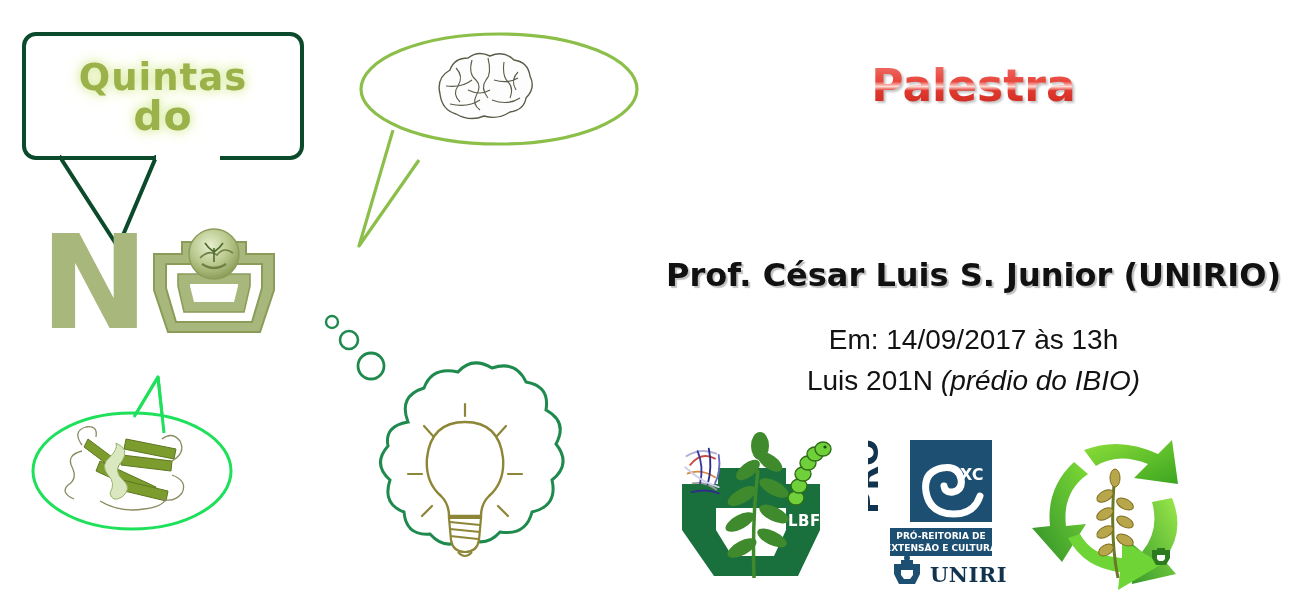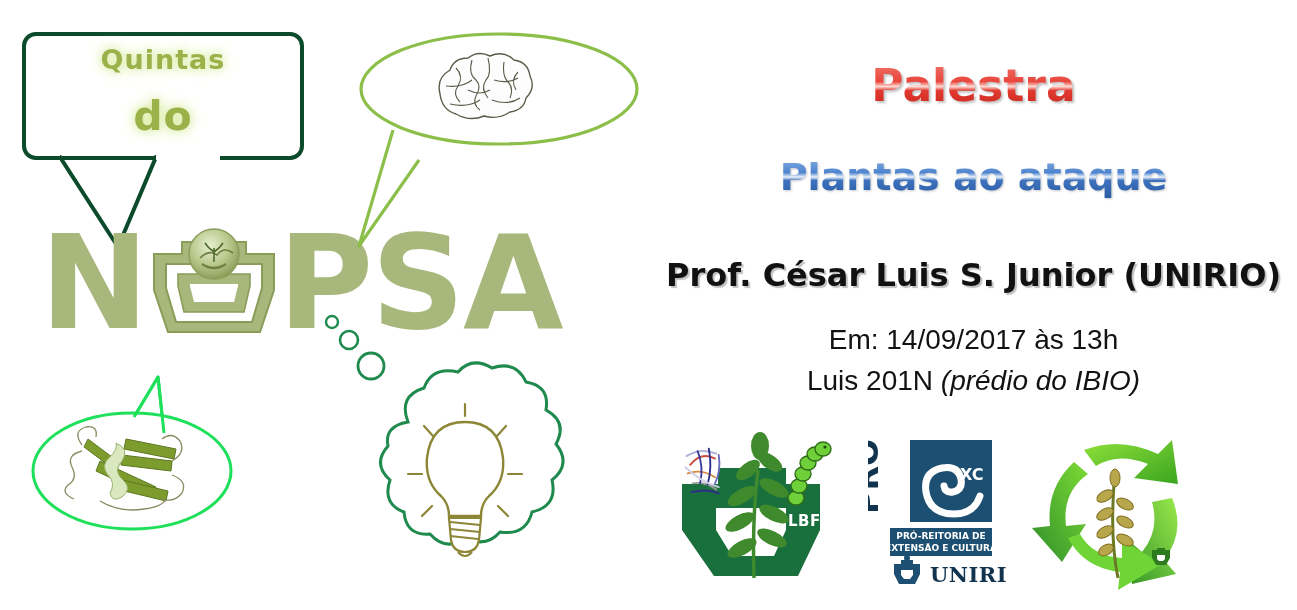--- a/index.html
+++ b/index.html
@@ -42,21 +42,21 @@
     font-family: "DejaVu Sans", sans-serif;
     font-weight: bold;
     color: #9bb24a;
     letter-spacing: 1px;
     text-shadow:
       0 0 10px #d7e89a,
       0 0 18px #e6f3b8,
       1px 1px 0 #ffffff,
       -1px -1px 0 #ffffff;
   }
-  .quintas-line1 { top: 8px; font-size: 27px; }
+  .quintas-line1 { top: 20px; font-size: 37px; }
   .quintas-line2 { top: 56px; font-size: 41px; }
 
   
   .quintas-tail {
     position: absolute;
     left: 60px; top: 155px;
     width: 160px; height: 100px;
   }
 
   
@@ -203,21 +203,20 @@
       <div class="quintas-text quintas-line1">Quintas</div>
       <div class="quintas-text quintas-line2">do</div>
     </div>
 
     <svg class="quintas-tail" viewBox="0 0 160 100">
       <polyline points="0,2 58,92 96,2" fill="none" stroke="#0b4a2b" stroke-width="4" stroke-linejoin="miter" stroke-linecap="square"></polyline>
       <line x1="96" y1="2" x2="160" y2="2" stroke="#ffffff" stroke-width="6"></line>
     </svg>
 
     <div class="nupsa-word nupsa-n">N</div>
-    <div class="nupsa-word nupsa-psa">PSA</div>
 
     <svg class="unirio-u" viewBox="0 0 132 118">
       <defs>
         <radialGradient id="globeGrad" cx="42%" cy="34%" r="68%">
           <stop offset="0%" stop-color="#e7efd0"></stop>
           <stop offset="55%" stop-color="#b9c98d"></stop>
           <stop offset="100%" stop-color="#8b9c58"></stop>
         </radialGradient>
       </defs>
 
@@ -312,21 +311,20 @@
         <line x1="22" y1="116" x2="32" y2="106"></line>
         <line x1="108" y1="116" x2="98" y2="106"></line>
       </g>
     </svg>
   </div>
 
   <div id="right-panel">
 
     <div class="title-palestra">Palestra</div>
 
-    <div class="title-tema">Plantas ao ataque</div>
 
     <div class="speaker">Prof. César Luis S. Junior (UNIRIO)</div>
 
     <div class="details">
       <div>Em: 14/09/2017 às 13h</div>
       <div><span>Luis 201N </span><em>(prédio do IBIO)</em></div>
     </div>
 
     <div class="logo-strip">
 

